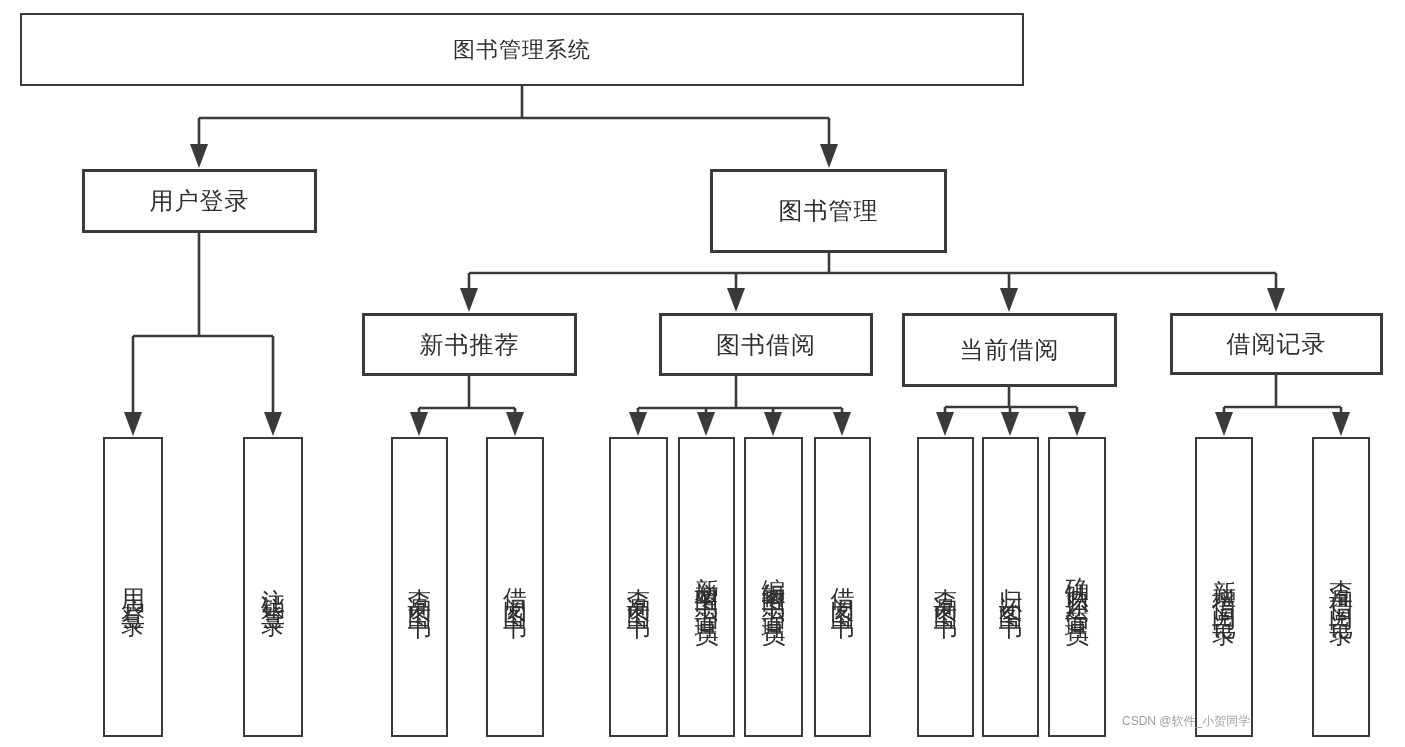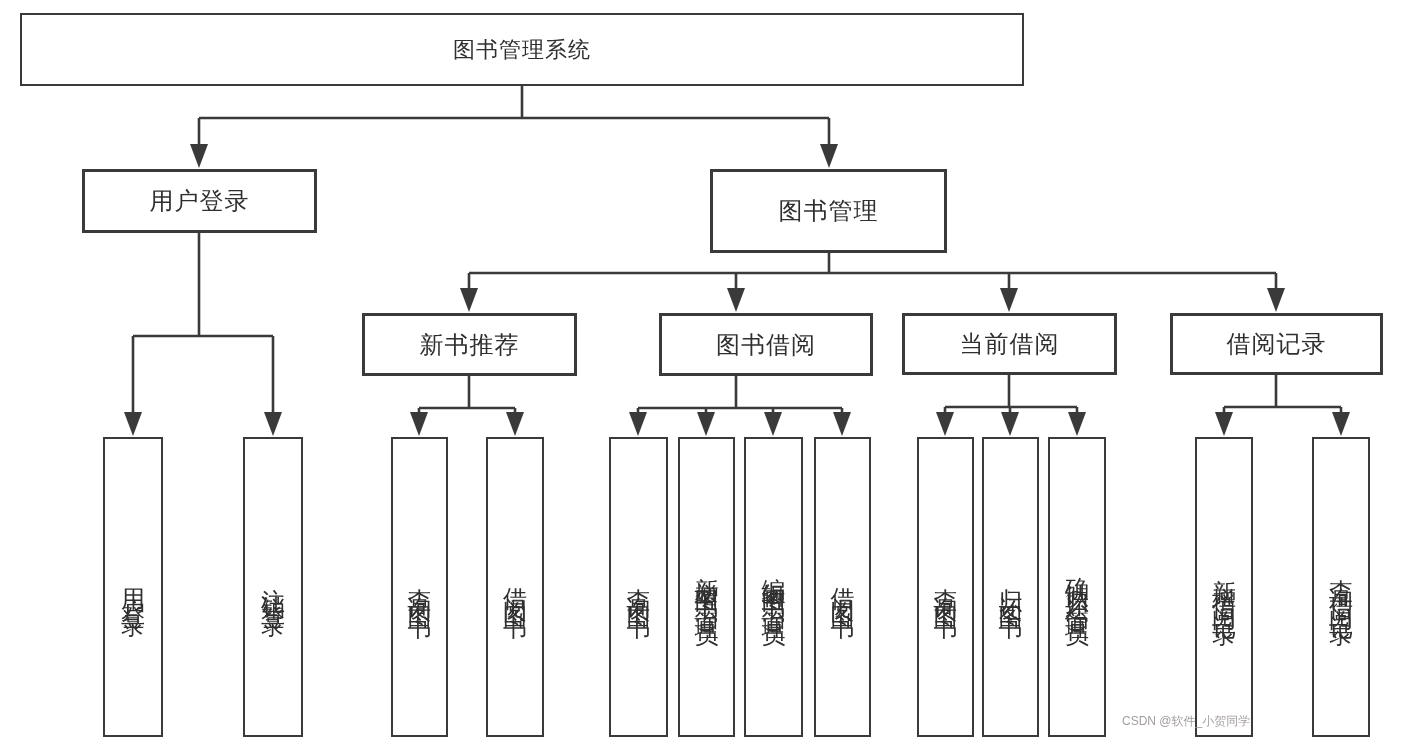--- a/index.html
+++ b/index.html
@@ -122,21 +122,21 @@
   <div class="node" style="left:710px;top:169px;width:237px;height:84px">
     <span class="h-label">图书管理</span>
   </div>
 
   <div class="node" style="left:362px;top:313px;width:215px;height:63px">
     <span class="h-label">新书推荐</span>
   </div>
   <div class="node" style="left:659px;top:313px;width:214px;height:63px">
     <span class="h-label">图书借阅</span>
   </div>
-  <div class="node" style="left:902px;top:313px;width:215px;height:62px">
+  <div class="node" style="left:902px;top:313px;width:215px;height:74px">
     <span class="h-label">当前借阅</span>
   </div>
   <div class="node" style="left:1170px;top:313px;width:213px;height:62px">
     <span class="h-label">借阅记录</span>
   </div>
 
   <div class="node v" style="left:103px;top:437px;width:60px;height:300px">
     <span class="v-label">用户登录</span>
   </div>
   <div class="node v" style="left:243px;top:437px;width:60px;height:300px">

